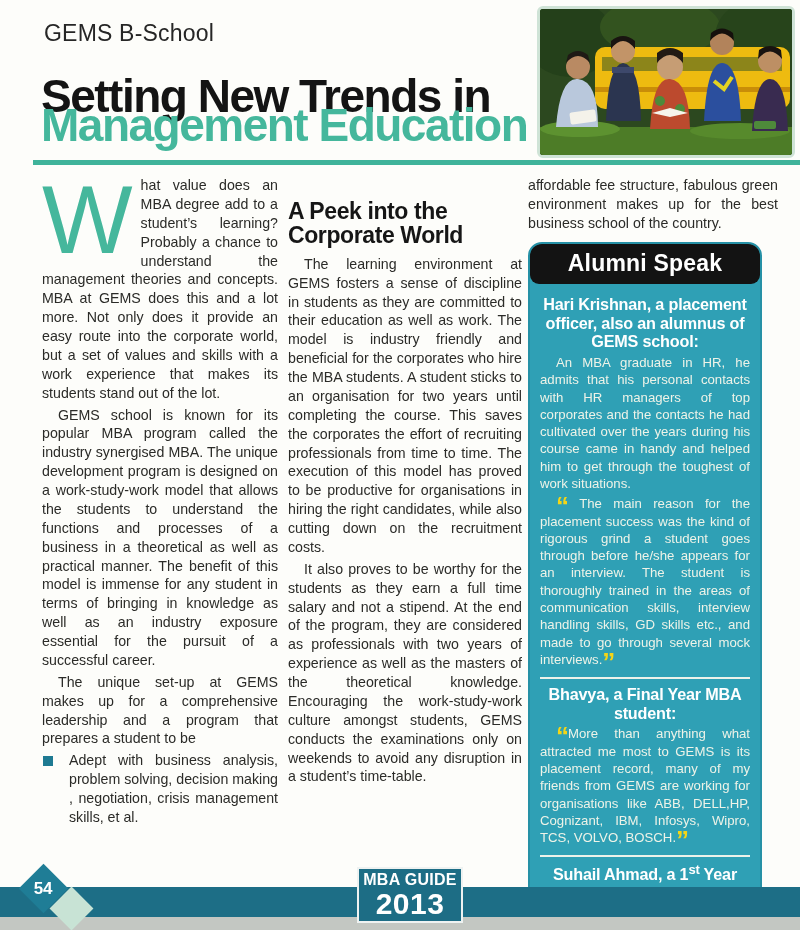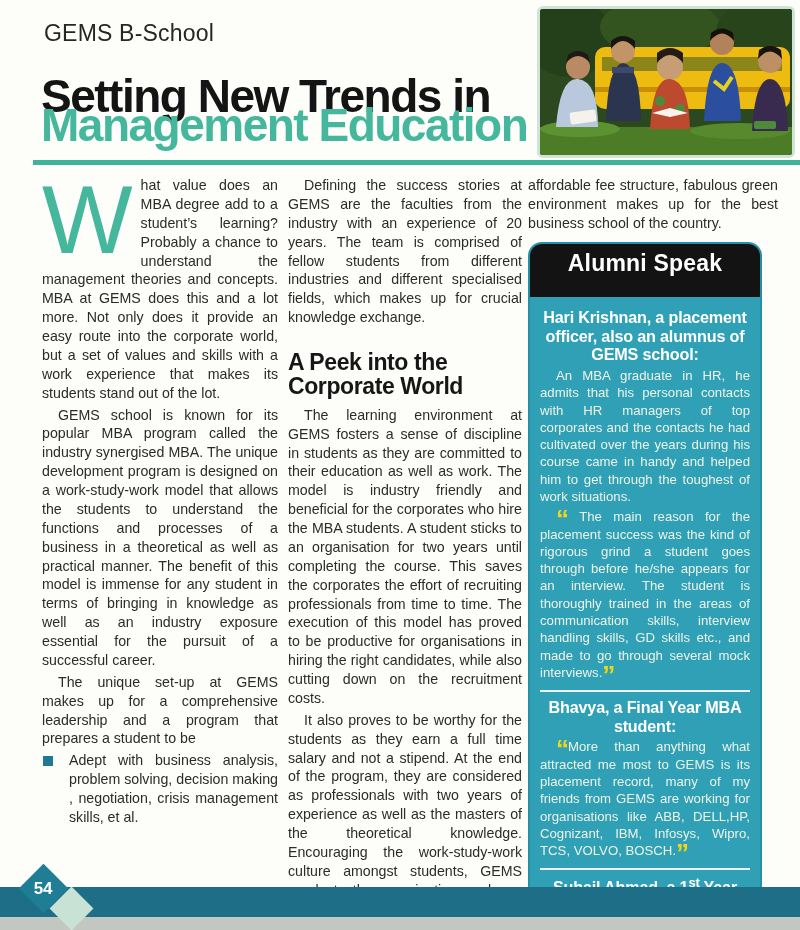--- a/index.html
+++ b/index.html
@@ -27,21 +27,21 @@
   .col p.noindent { text-indent:0; }
   h3.sec { font-size:23px; font-weight:700; letter-spacing:-0.4px; color:#161616; line-height:1.04; margin:24px 0 7px; text-align:left; }
   .dropcap { float:left; font-size:96px; line-height:0.8; font-weight:400; color:#45b79c; margin:6px 8px 2px 0; }
   ul.features { list-style:none; margin-top:2px; }
   ul.features li { position:relative; padding-left:27px; margin-bottom:3px; text-align:justify; }
   .bullet-sq { position:absolute; left:1px; top:5px; width:10px; height:10px; background:#1e7a92; }
   
   .alumni-box { margin-top:9px; width:234px; background:#2fa0b5; border:2px solid #2691a6;
     border-radius:14px; overflow:hidden; padding-bottom:12px; }
   .alumni-head { background:#131313; color:#ffffff; text-align:center; font-size:23px; font-weight:700;
-    padding:4px 0 19px; letter-spacing:0.2px; }
+    padding:4px 0 6px; letter-spacing:0.2px;border-radius:9px; }
   .alumni-body { padding:7px 10px 0; }
   .speaker { color:#ffffff; font-weight:700; font-size:16.2px; line-height:1.15; text-align:center; margin:4px 0 3px; letter-spacing:-0.2px; }
   .speaker sup { font-size:13px; }
   .quote { color:#eef3e8; font-size:13.2px; line-height:1.31; text-align:justify; }
   .quote.indent { text-indent:16px; }
   .qmark { color:#f4d516; font-weight:700; font-size:26px; line-height:0; vertical-align:-7px; letter-spacing:-1px; }
   .divider { border-top:2px solid #ecf2ea; margin:9px 0 6px; }
   
   .footer-band { position:absolute; left:0; right:0; top:887px; height:30px; background:#1d6e86; }
   .bottom-strip { position:absolute; left:0; right:0; top:917px; height:13px; background:#c3c7c2; }
@@ -116,21 +116,20 @@
     <p class="noindent"><span class="dropcap">W</span><span>hat value does an MBA degree add to a student’s learning? Probably a chance to understand the management theories and concepts. MBA at GEMS does this and a lot more. Not only does it provide an easy route into the corporate world, but a set of values and skills with a work experience that makes its students stand out of the lot.</span></p>
     <p>GEMS school is known for its popular MBA program called the industry synergised MBA. The unique development program is designed on a work-study-work model that allows the students to understand the functions and processes of a business in a theoretical as well as practical manner. The benefit of this model is immense for any student in terms of bringing in knowledge as well as an industry exposure essential for the pursuit of a successful career.</p>
     <p>The unique set-up at GEMS makes up for a comprehensive leadership and a program that prepares a student to be</p>
     <ul class="features">
       <li><span class="bullet-sq"></span><span>Adept with business analysis, problem solving, decision making , negotiation, crisis management skills, et al.</span></li>
 
     </ul>
   </div>
 
   <div class="col" id="col2">
-    <p>Defining the success stories at GEMS are the faculties from the industry with an experience of 20 years. The team is comprised of fellow students from different industries and different specialised fields, which makes up for crucial knowledge exchange.</p>
     <h3 class="sec">A Peek into the Corporate World</h3>
     <p>The learning environment at GEMS fosters a sense of discipline in students as they are committed to their education as well as work. The model is industry friendly and beneficial for the corporates who hire the MBA students. A student sticks to an organisation for two years until completing the course. This saves the corporates the effort of recruiting professionals from time to time. The execution of this model has proved to be productive for organisations in hiring the right candidates, while also cutting down on the recruitment costs.</p>
     <p>It also proves to be worthy for the students as they earn a full time salary and not a stipend. At the end of the program, they are considered as professionals with two years of experience as well as the masters of the theoretical knowledge. Encouraging the work-study-work culture amongst students, GEMS conducts the examinations only on weekends to avoid any disruption in a student’s time-table.</p>
 
   </div>
 
   <div class="col" id="col3">
     <p class="noindent">affordable fee structure, fabulous green environment makes up for the best business school of the country.</p>
 
     <div class="alumni-box">
@@ -154,14 +153,18 @@
       </div>
     </div>
   </div>
 
   <div class="footer-band"></div>
   <div class="bottom-strip"></div>
   <div class="diamond-light"></div>
   <div class="diamond-dark">
       <span>54</span>
     </div>
+  <div class="brand-box">
+    <div class="brand-line1">MBA GUIDE</div>
+    <div class="brand-line2">2013</div>
+  </div>
 
 </div>
 
 </body></html>

